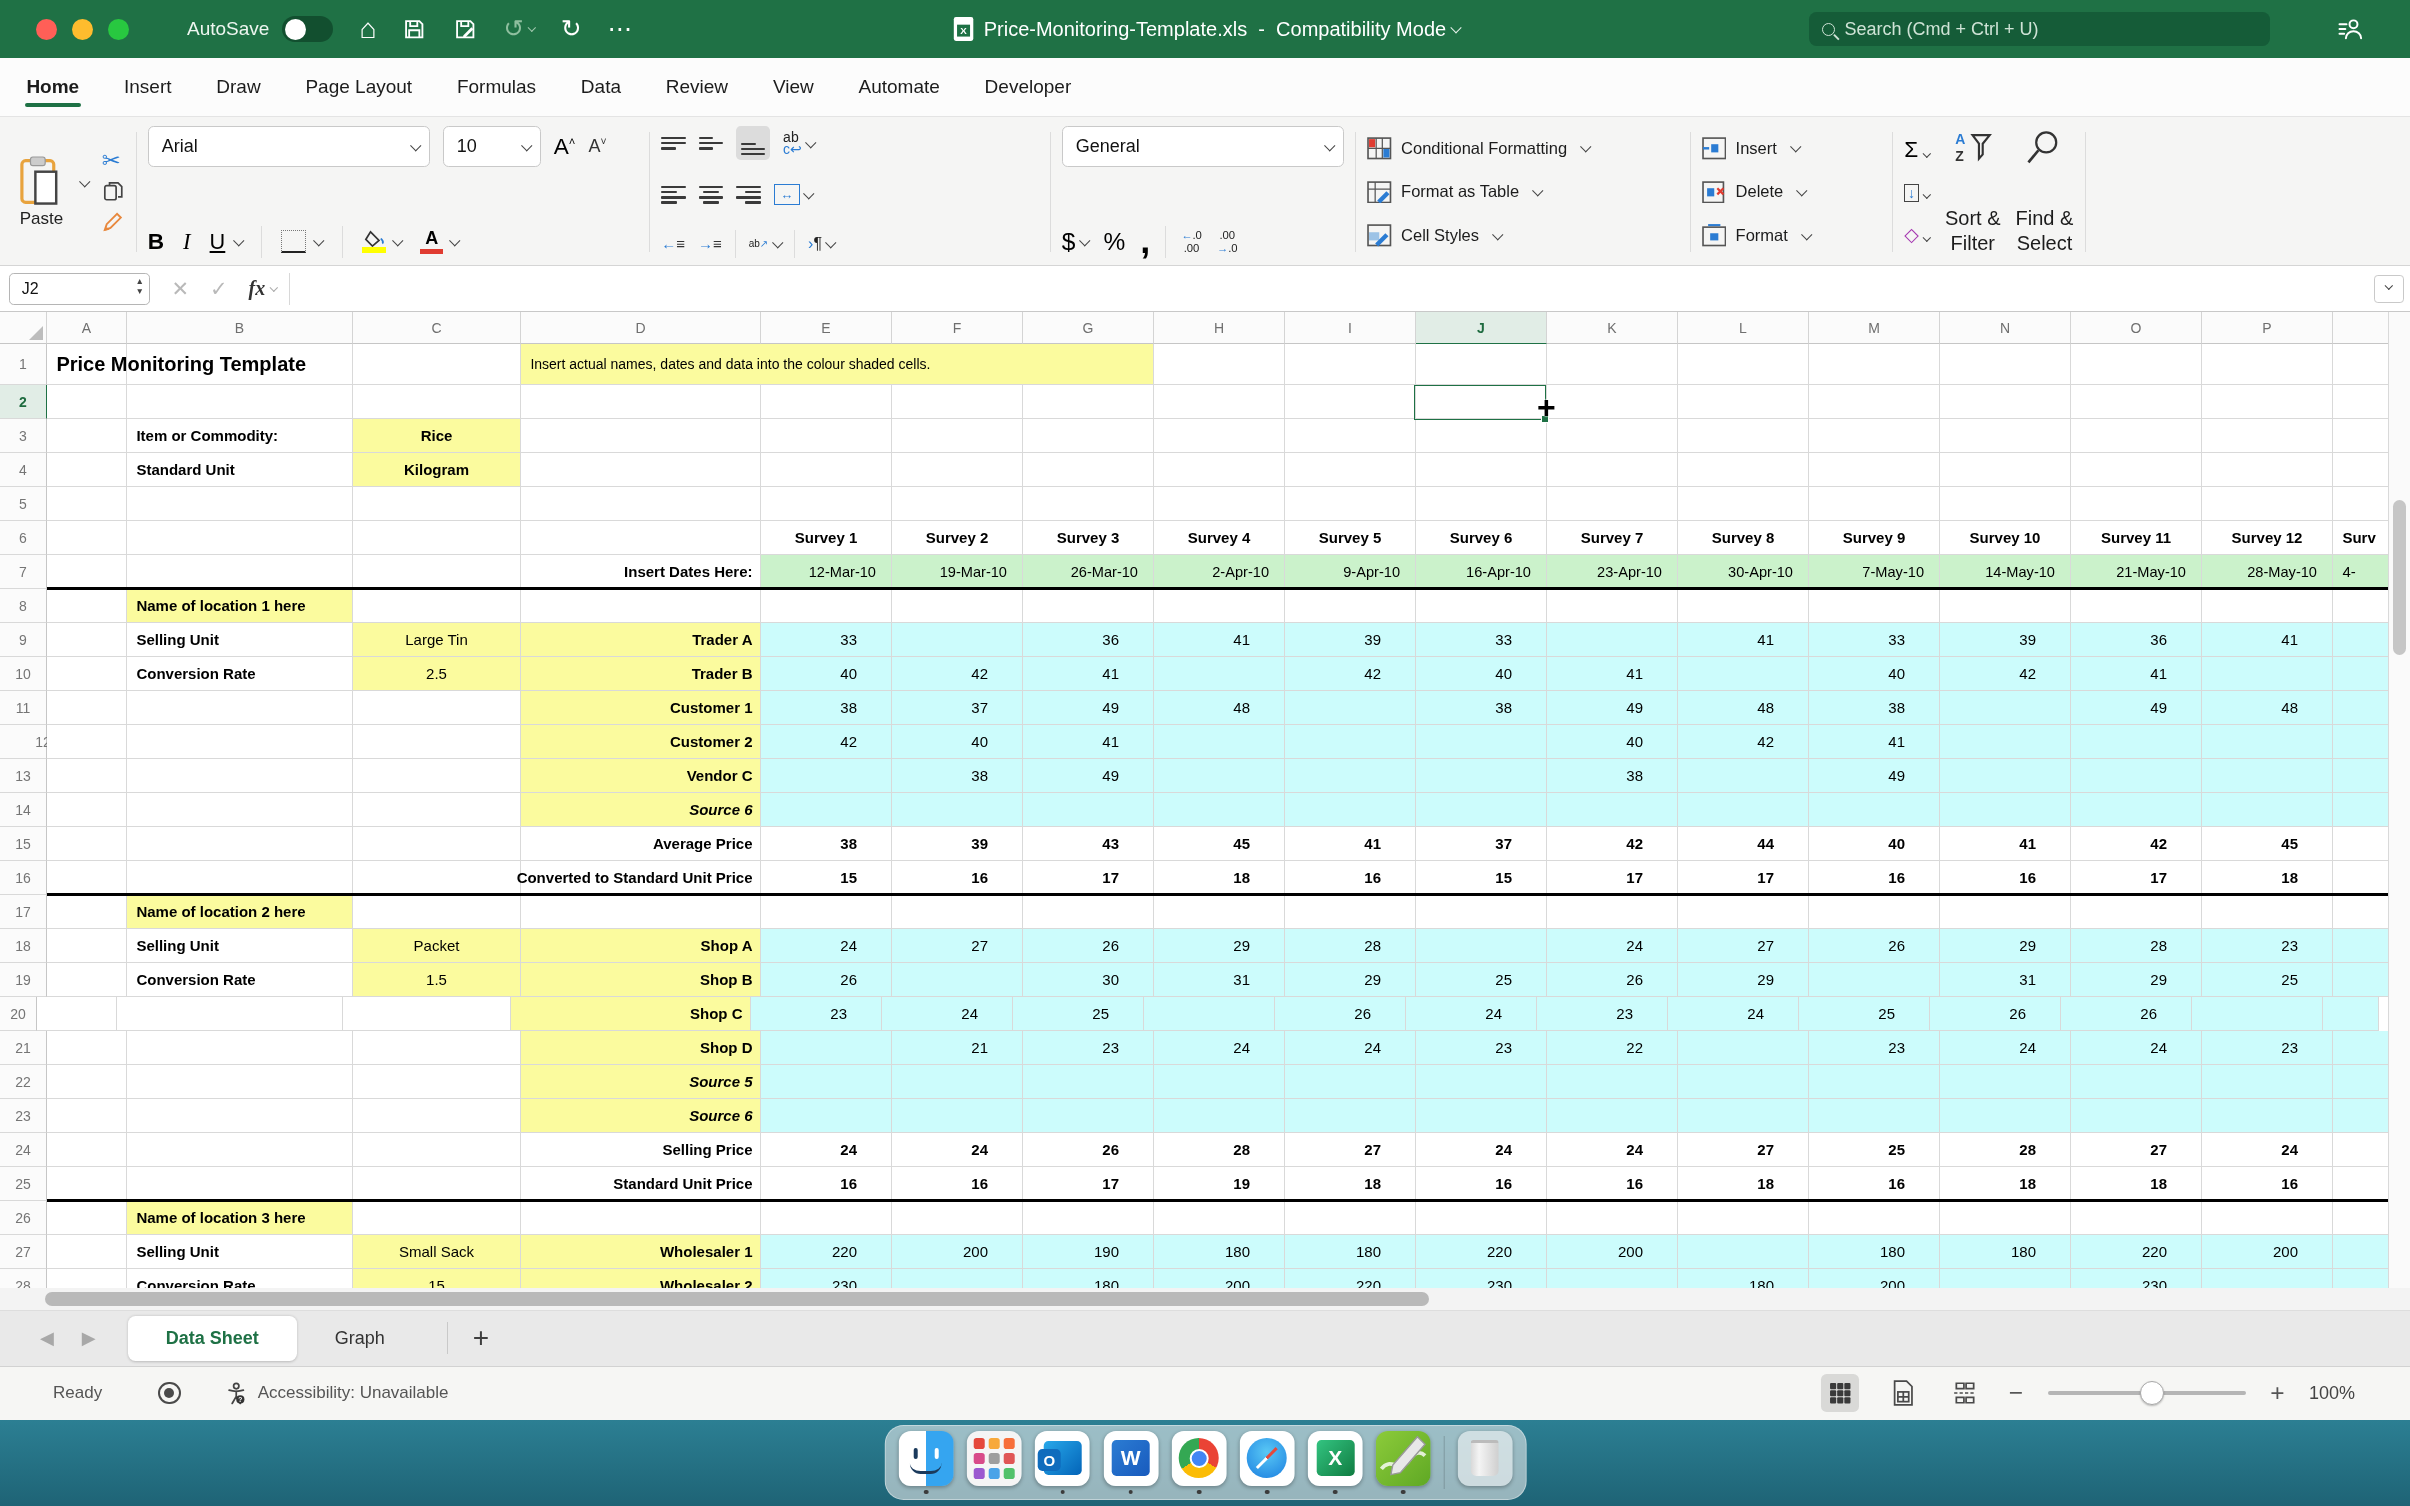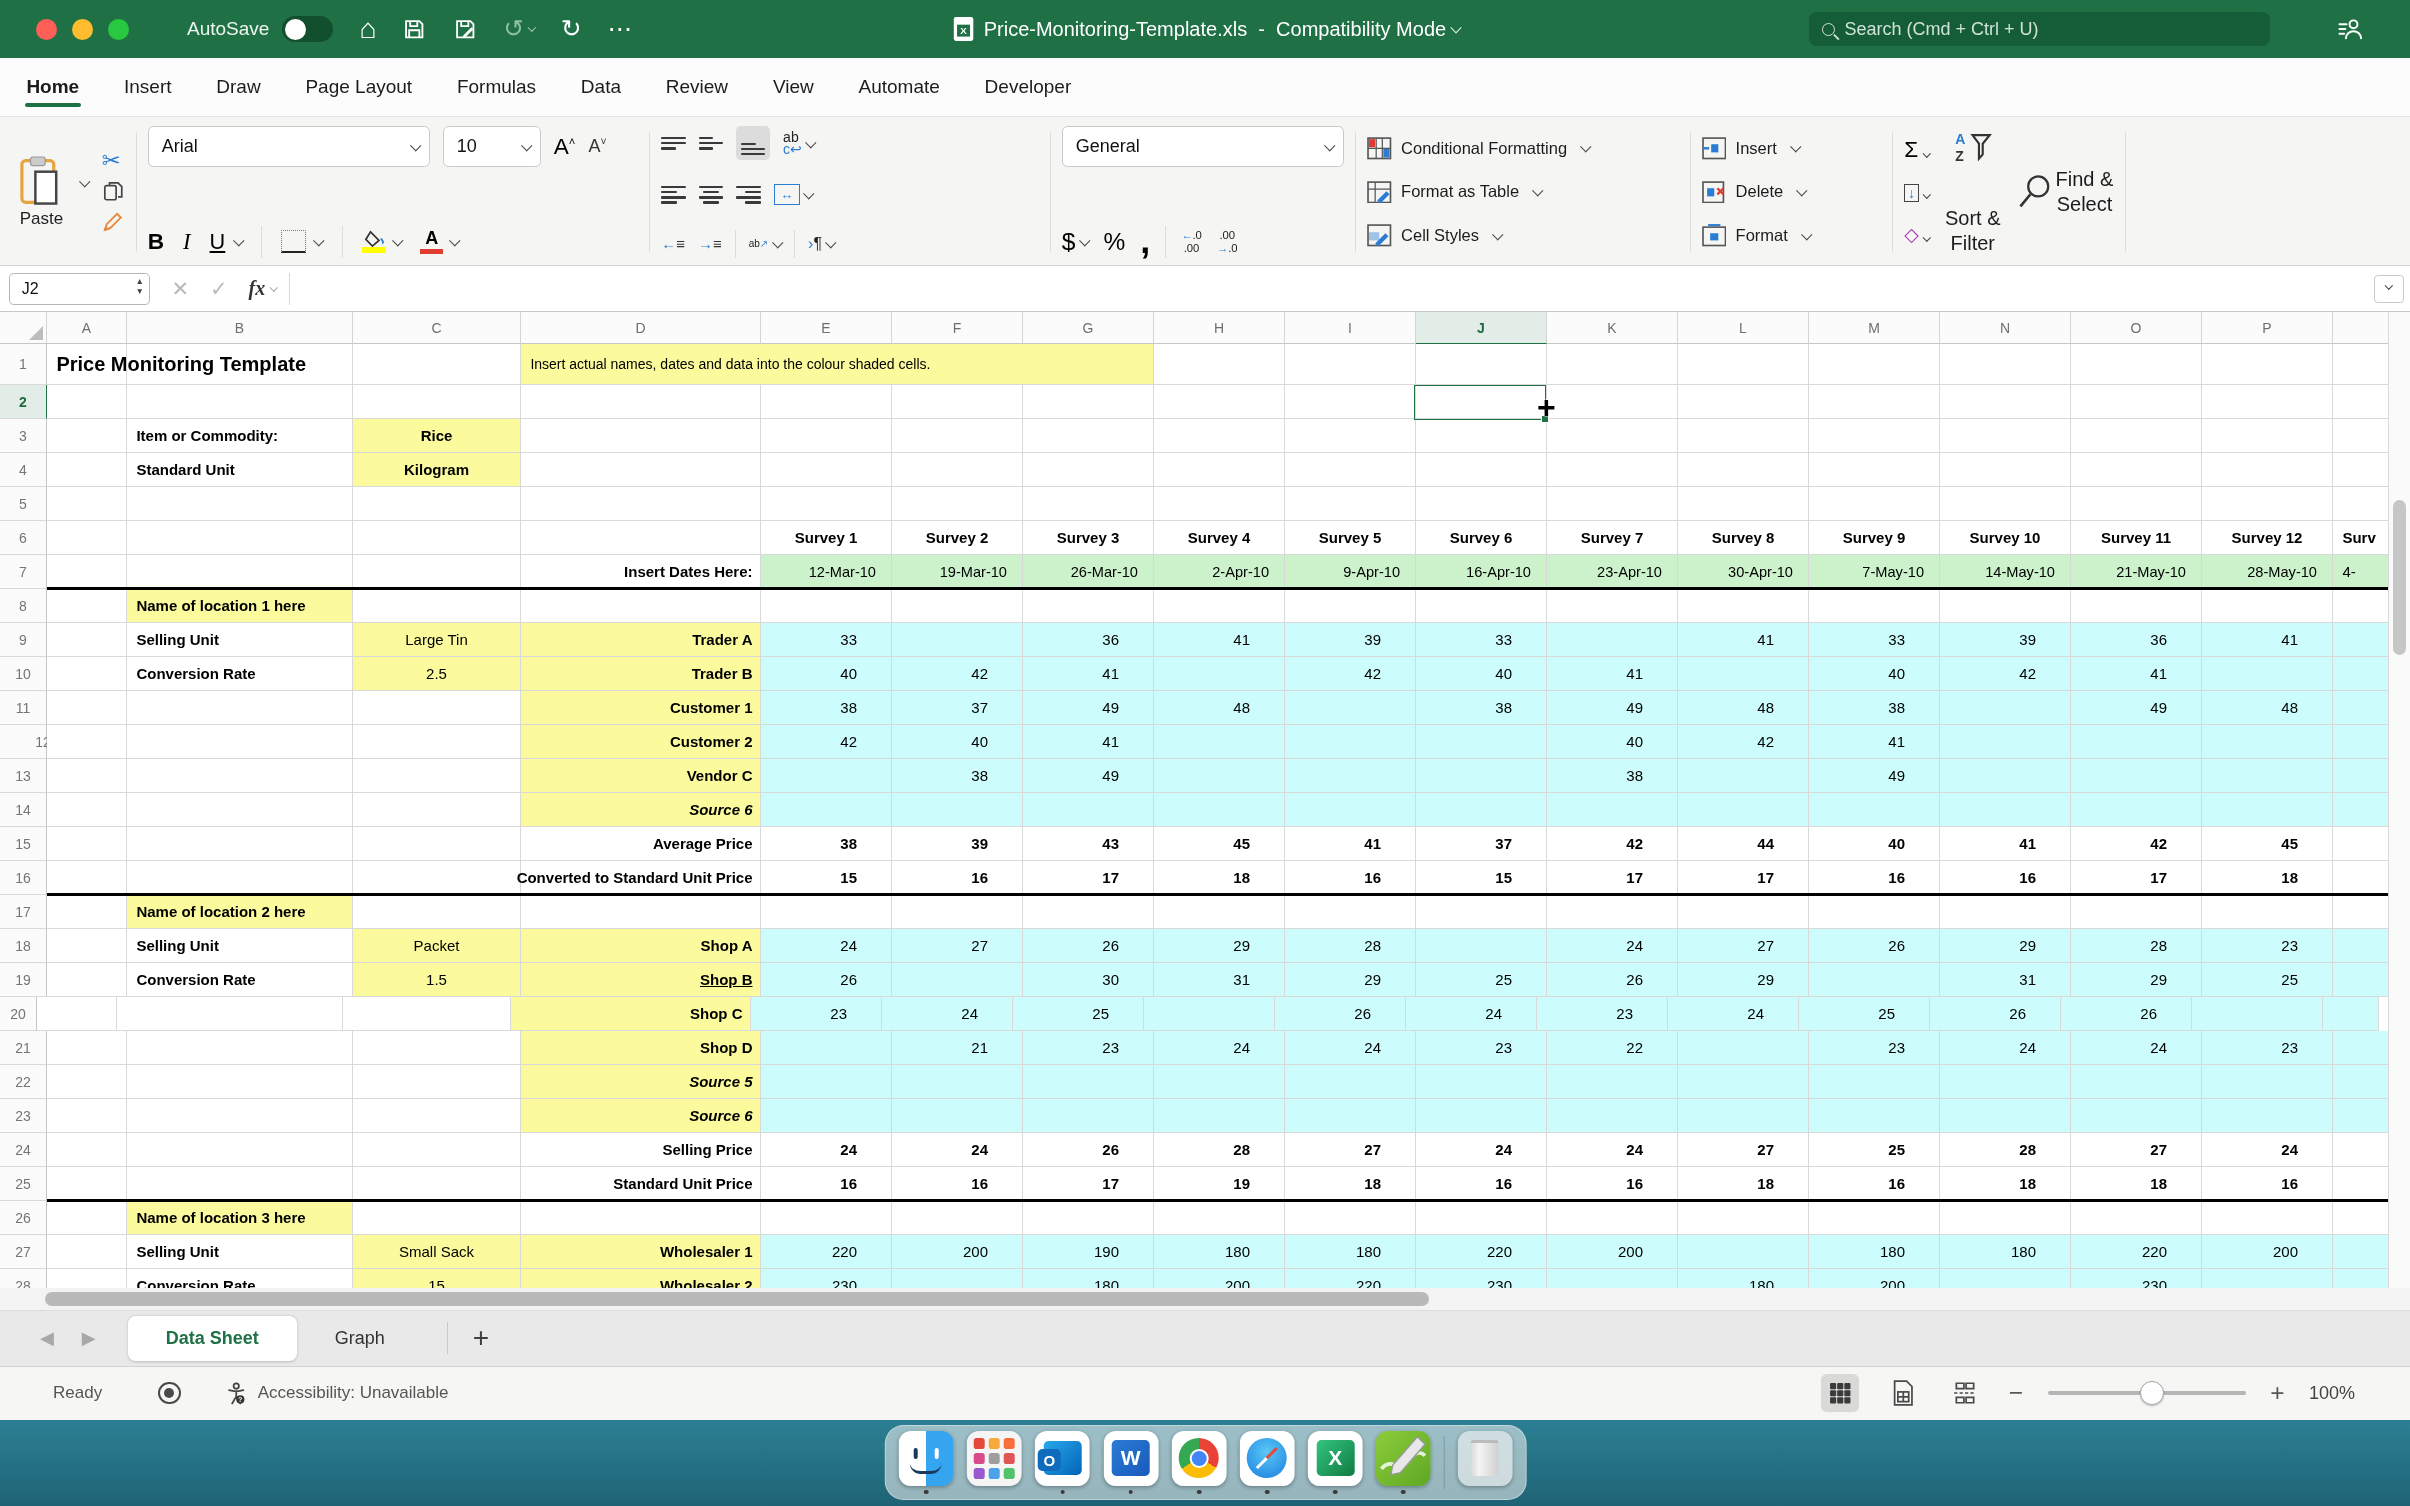--- a/index.html
+++ b/index.html
@@ -383,21 +383,21 @@
       <span style="font-size:19px;color:#A437B0;">◇<span class="chev small"></span></span>
     </div>
     <div style="display:flex;flex-direction:column;align-items:center;justify-content:space-between;padding:3.8px 0;">
       <svg width="43" height="40" viewBox="0 0 40 36">
           <text x="4" y="14" font-size="13" fill="#2B7CD3" font-weight="bold">A</text>
           <text x="4" y="30" font-size="13" fill="#333" font-weight="bold">Z</text>
           <path d="M20 6h16l-6.5 8v10l-3.5 4V14z" fill="none" stroke="#333" stroke-width="2"></path>
         </svg>
       <div class="two-line"><span>Sort &amp;</span><br><span>Filter</span></div>
     </div>
-    <div style="display:flex;align-items:center;justify-content:space-between;padding:3.8px 0;">
+    <div style="display:flex;flex-direction:column;align-items:center;justify-content:space-between;padding:3.8px 0;">
       <svg width="40" height="40" viewBox="0 0 36 36">
           <circle cx="20" cy="13" r="9" fill="none" stroke="#333" stroke-width="2"></circle>
           <path d="M13 20L4 31" stroke="#333" stroke-width="2.4"></path>
         </svg>
       <div class="two-line"><span>Find &amp;</span><br><span>Select</span></div>
     </div>
   </div>
   <div class="rsep"></div>
 
 </div>
@@ -803,21 +803,21 @@
       <div class="cell num cyan" style="width: 131px;">29</div>
       <div class="cell num cyan" style="width: 131px;">28</div>
       <div class="cell num cyan" style="width: 131px;">23</div>
       <div class="cell cyan" style="width: 56px;"></div>
     </div>
     <div class="grow" style="height: 34px;">
       <div class="rn" style="width: 47px;">19</div>
       <div class="cell" style="width: 80px;"></div>
       <div class="cell al bold" style="width: 226px;">Conversion Rate</div>
       <div class="cell ac yellow" style="width: 168px;">1.5</div>
-      <div class="cell ar bold yellow" style="width: 240px; text-decoration: underline;">Shop B</div>
+      <div class="cell ar bold yellow" style="width: 240px;">Shop B</div>
       <div class="cell num cyan" style="width: 131px;">26</div>
       <div class="cell num cyan" style="width: 131px;"></div>
       <div class="cell num cyan" style="width: 131px;">30</div>
       <div class="cell num cyan" style="width: 131px;">31</div>
       <div class="cell num cyan" style="width: 131px;">29</div>
       <div class="cell num cyan" style="width: 131px;">25</div>
       <div class="cell num cyan" style="width: 131px;">26</div>
       <div class="cell num cyan" style="width: 131px;">29</div>
       <div class="cell num cyan" style="width: 131px;"></div>
       <div class="cell num cyan" style="width: 131px;">31</div>

